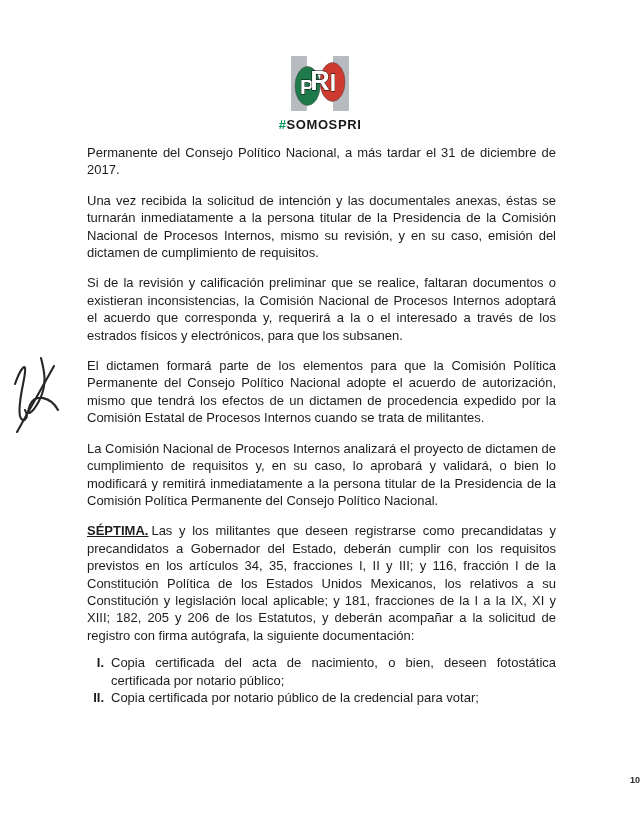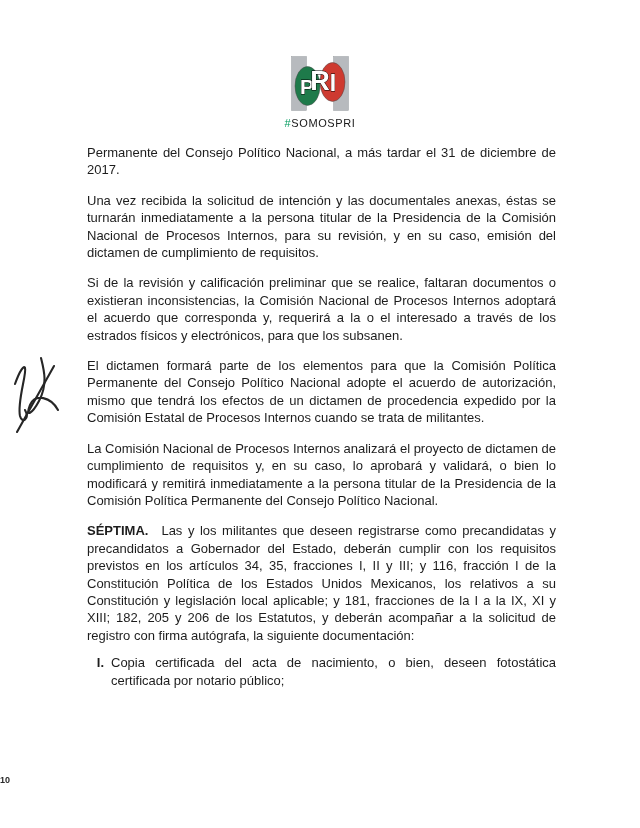--- a/index.html
+++ b/index.html
@@ -20,22 +20,22 @@
     top: 56px;
     left: 0;
     right: 0;
     display: flex;
     flex-direction: column;
     align-items: center;
   }
   .logo-svg { display: block; }
   .hashtag {
     margin-top: 6px;
-    font-size: 11px;
-    font-weight: 400;
+    font-size: 13px;
+    font-weight: 700;
     letter-spacing: 0.6px;
     color: #181818;
   }
   .hashtag .hash { color: #009a5e; }
 
   
   .signature {
     position: absolute;
     left: 2px;
     top: 350px;
@@ -51,39 +51,39 @@
     line-height: 17.4px;
     text-align: justify;
   }
   .content p { margin: 0 0 13px 0; }
   .doc-heading {
     margin: 0 0 12px 0;
     font-weight: 700;
     font-style: italic;
     text-align: center;
   }
-  .septima-label { font-weight: 700; margin-right: 13px; }
+  .septima-label { font-weight: 700; margin-right: 3px; text-decoration: underline; }
 
   .doc-list { margin-top: -3px; }
   .doc-list-item { display: flex; }
   .li-num {
     flex: 0 0 17px;
     text-align: right;
     font-weight: 700;
     margin-right: 7px;
   }
   .li-text { flex: 1; text-align: justify; }
 
   
   .page-number {
     position: absolute;
     top: 775px;
     left: 0;
     right: 0;
-    text-align: left;
+    text-align: right;
     font-size: 9px;
     font-weight: 700;
     color: #2a2a2a;
   }
 </style>
 </head>
 <body>
 
 <div class="page">
 
@@ -103,31 +103,35 @@
   </div>
 
   <svg class="signature" width="64" height="100" viewBox="0 0 64 100" xmlns="http://www.w3.org/2000/svg" fill="none" stroke="#262626" stroke-width="2.1" stroke-linecap="round">
     <path d="M13 34 C18 20 22 15 23 18 C25 23 15 52 18 66 C20 74 28 69 23 60"></path>
     <path d="M39 8 C42 20 46 34 37 51 C30 64 23 68 28 55 C33 43 49 47 56 60"></path>
     <path d="M52 16 L15 82"></path>
   </svg>
 
   <div class="content">
     <p>Permanente del Consejo Político Nacional, a más tardar el 31 de diciembre de 2017.</p>
-    <p>Una vez recibida la solicitud de intención y las documentales anexas, éstas se turnarán inmediatamente a la persona titular de la Presidencia de la Comisión Nacional de Procesos Internos, para su revisión, y en su caso, emisión del dictamen de cumplimiento de requisitos.</p>
+    <p>Una vez recibida la solicitud de intención y las documentales anexas, éstas se turnarán inmediatamente a la persona titular de la Presidencia de la Comisión Nacional de Procesos Internos, mismo su revisión, y en su caso, emisión del dictamen de cumplimiento de requisitos.</p>
     <p>Si de la revisión y calificación preliminar que se realice, faltaran documentos o existieran inconsistencias, la Comisión Nacional de Procesos Internos adoptará el acuerdo que corresponda y, requerirá a la o el interesado a través de los estrados físicos y electrónicos, para que los subsanen.</p>
     <p>El dictamen formará parte de los elementos para que la Comisión Política Permanente del Consejo Político Nacional adopte el acuerdo de autorización, mismo que tendrá los efectos de un dictamen de procedencia expedido por la Comisión Estatal de Procesos Internos cuando se trata de militantes.</p>
     <p>La Comisión Nacional de Procesos Internos analizará el proyecto de dictamen de cumplimiento de requisitos y, en su caso, lo aprobará y validará, o bien lo modificará y remitirá inmediatamente a la persona titular de la Presidencia de la Comisión Política Permanente del Consejo Político Nacional.</p>
 
 
     <p><span class="septima-label">SÉPTIMA.</span><span>Las y los militantes que deseen registrarse como precandidatas y precandidatos a Gobernador del Estado, deberán cumplir con los requisitos previstos en los artículos 34, 35, fracciones I, II y III; y 116, fracción I de la Constitución Política de los Estados Unidos Mexicanos, los relativos a su Constitución y legislación local aplicable; y 181, fracciones de la I a la IX, XI y XIII; 182, 205 y 206 de los Estatutos, y deberán acompañar a la solicitud de registro con firma autógrafa, la siguiente documentación:</span></p>
 
     <div class="doc-list">
       <div class="doc-list-item">
         <span class="li-num">I.</span>
         <span class="li-text">Copia certificada del acta de nacimiento, o bien, deseen fotostática certificada por notario público;</span>
       </div>
+      <div class="doc-list-item">
+        <span class="li-num">II.</span>
+        <span class="li-text">Copia certificada por notario público de la credencial para votar;</span>
+      </div>
     </div>
   </div>
 
   <div class="page-number">10</div>
 
 </div>
 
 </body></html>

